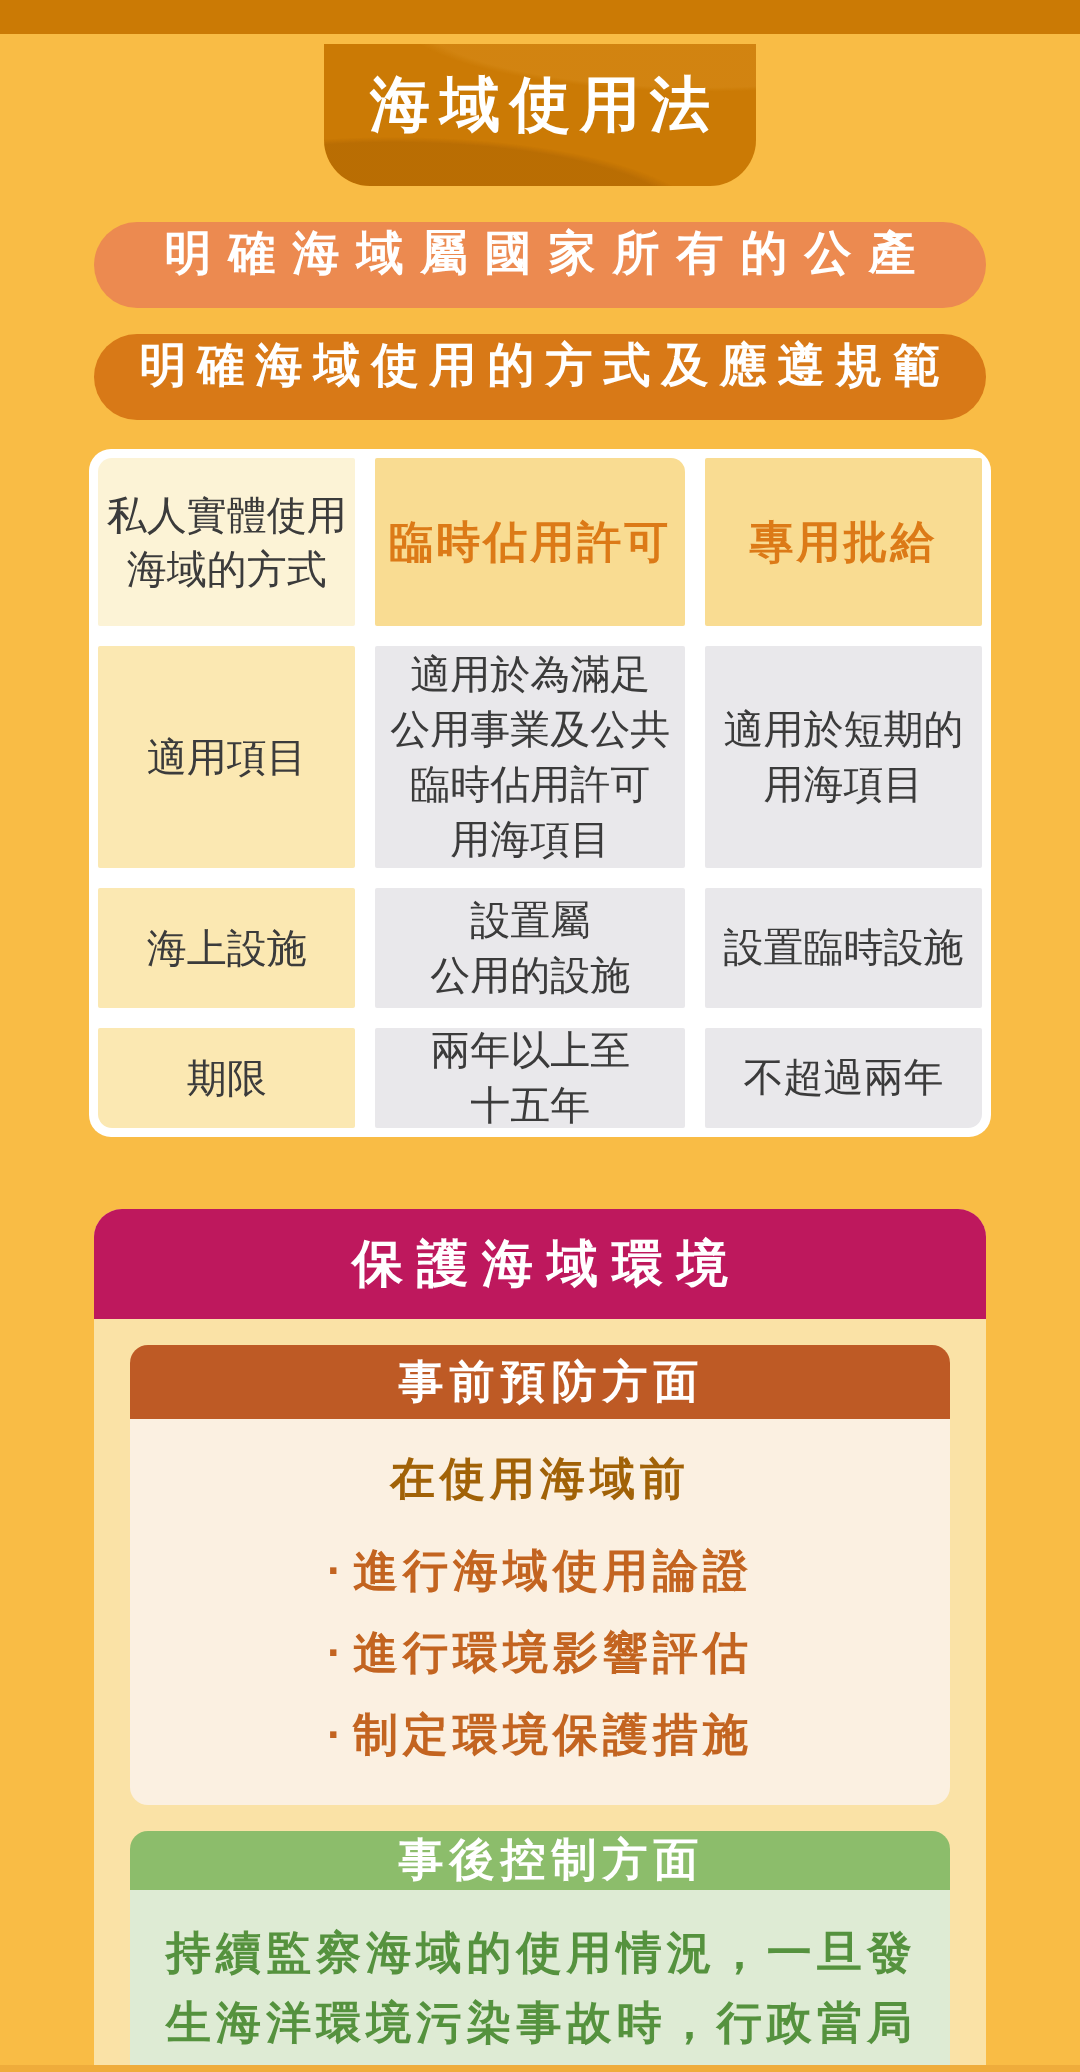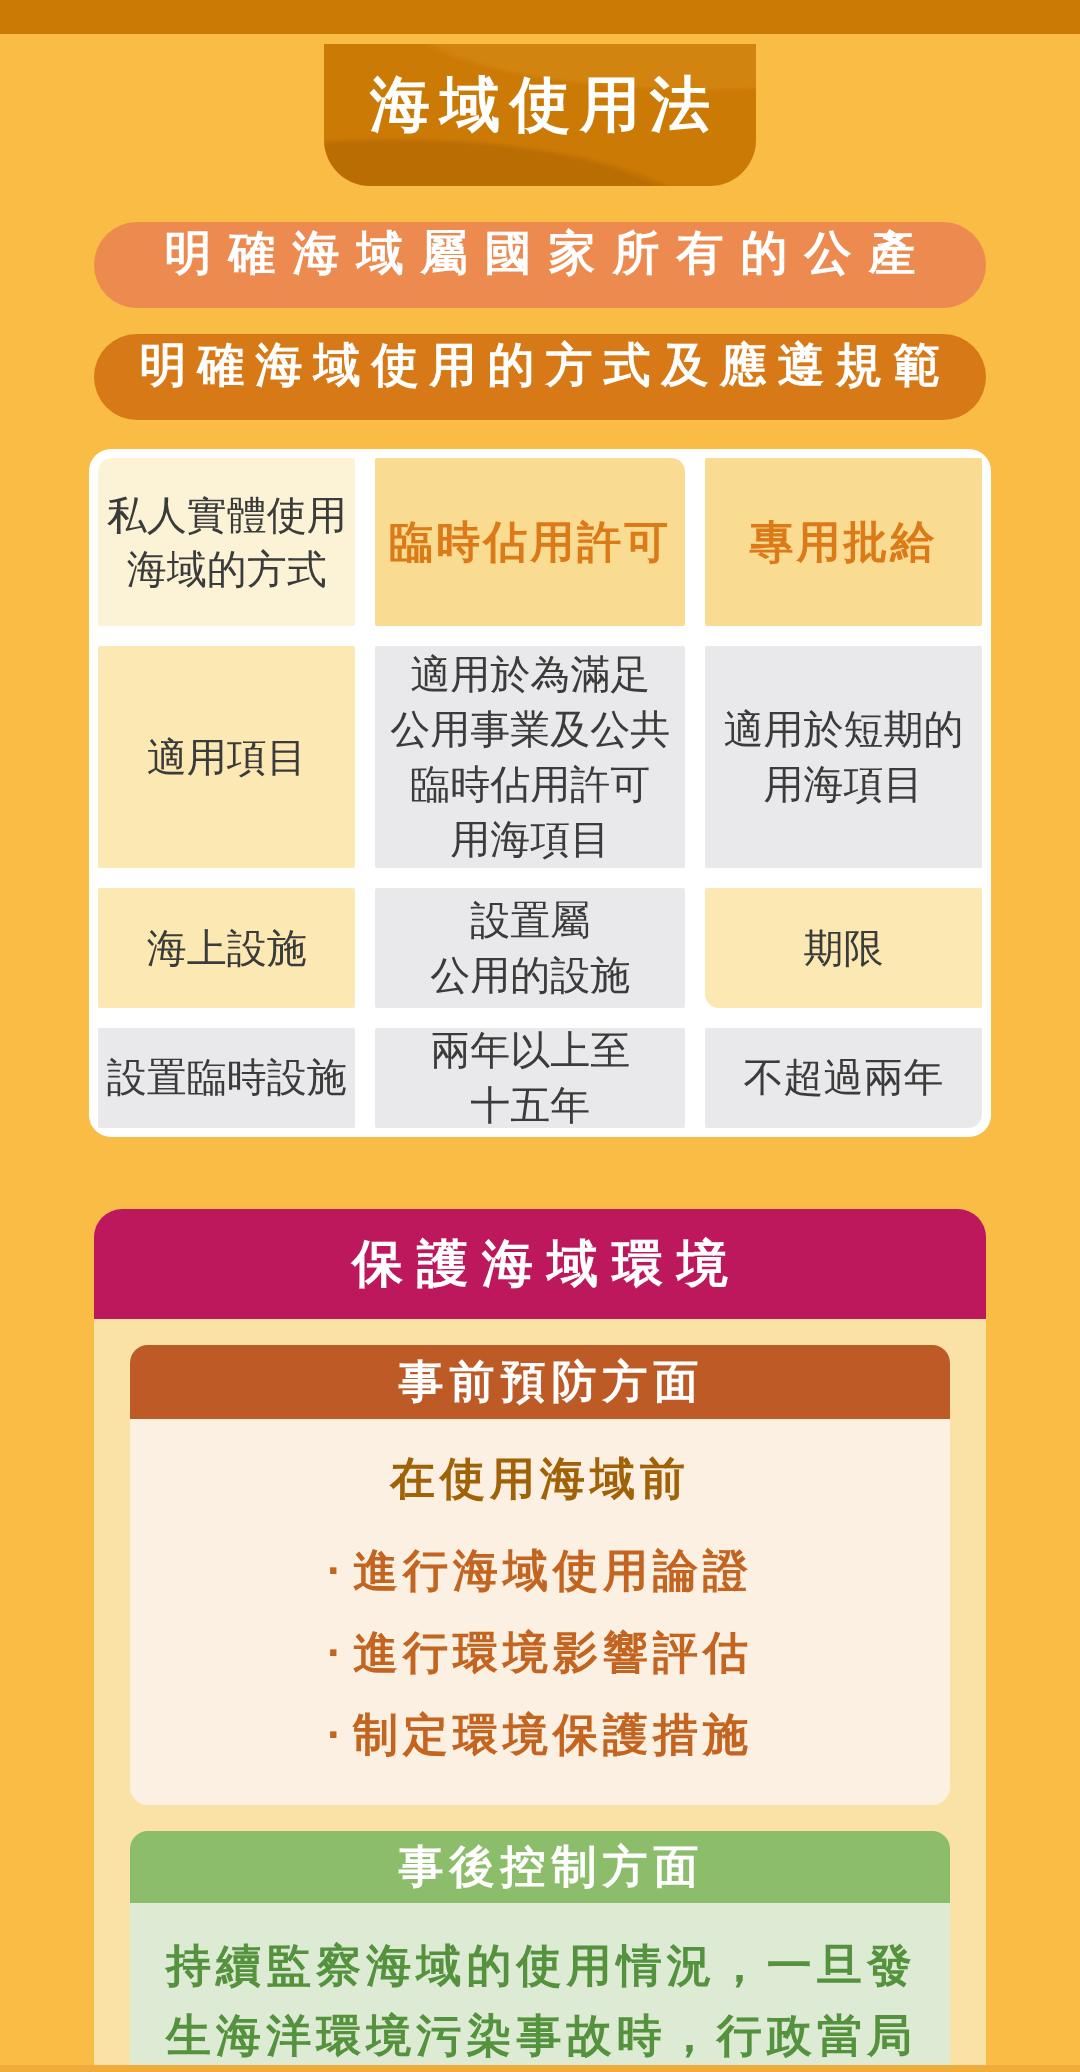--- a/index.html
+++ b/index.html
@@ -192,21 +192,21 @@
     color: #C36420;
     font-size: 45px;
     font-weight: bold;
     letter-spacing: 5px;
     margin-top: 22px;
     display: flex;
     align-items: center;
   }
   .bullet-dot { margin-right: 6px; }
 
-  .post-card .sub-card-header { background: #8CBD6B; height: 72px; }
+  .post-card .sub-card-header { background: #8CBD6B; height: 59px; align-items: flex-end; }
   .post-card .sub-card-body {
     background: #DEEBD4;
     padding: 28px 36px 42px 36px;
   }
   .post-text {
     color: #55923E;
     font-size: 45px;
     font-weight: bold;
     line-height: 1.55;
     letter-spacing: 2px;
@@ -250,23 +250,23 @@
   <div class="cell cell-value">適用於為滿足
 公用事業及公共
 臨時佔用許可
 用海項目</div>
   <div class="cell cell-value">適用於短期的
 用海項目</div>
 
   <div class="cell cell-label">海上設施</div>
   <div class="cell cell-value">設置屬
 公用的設施</div>
+  <div class="cell cell-value">設置臨時設施</div>
+
   <div class="cell cell-label cell-label-last">期限</div>
-
-  <div class="cell cell-value">設置臨時設施</div>
   <div class="cell cell-value">兩年以上至
 十五年</div>
   <div class="cell cell-value cell-value-last">不超過兩年</div>
 </div>
 
 <div class="protect">
   <div class="protect-header">
     <span>保護海域環境</span>
   </div>
   <div class="protect-body">

